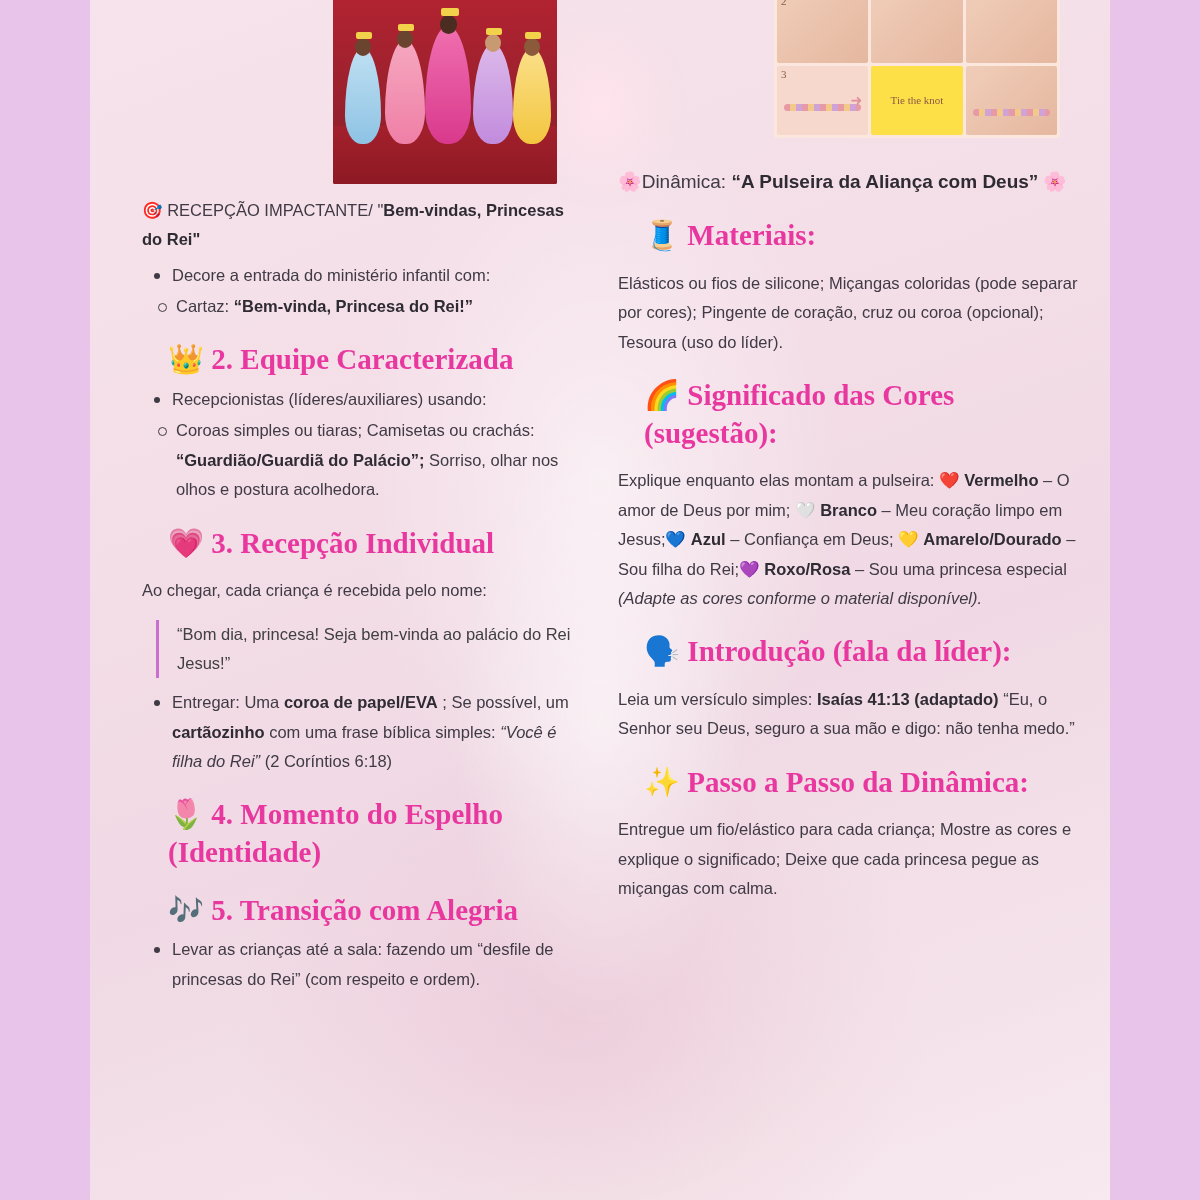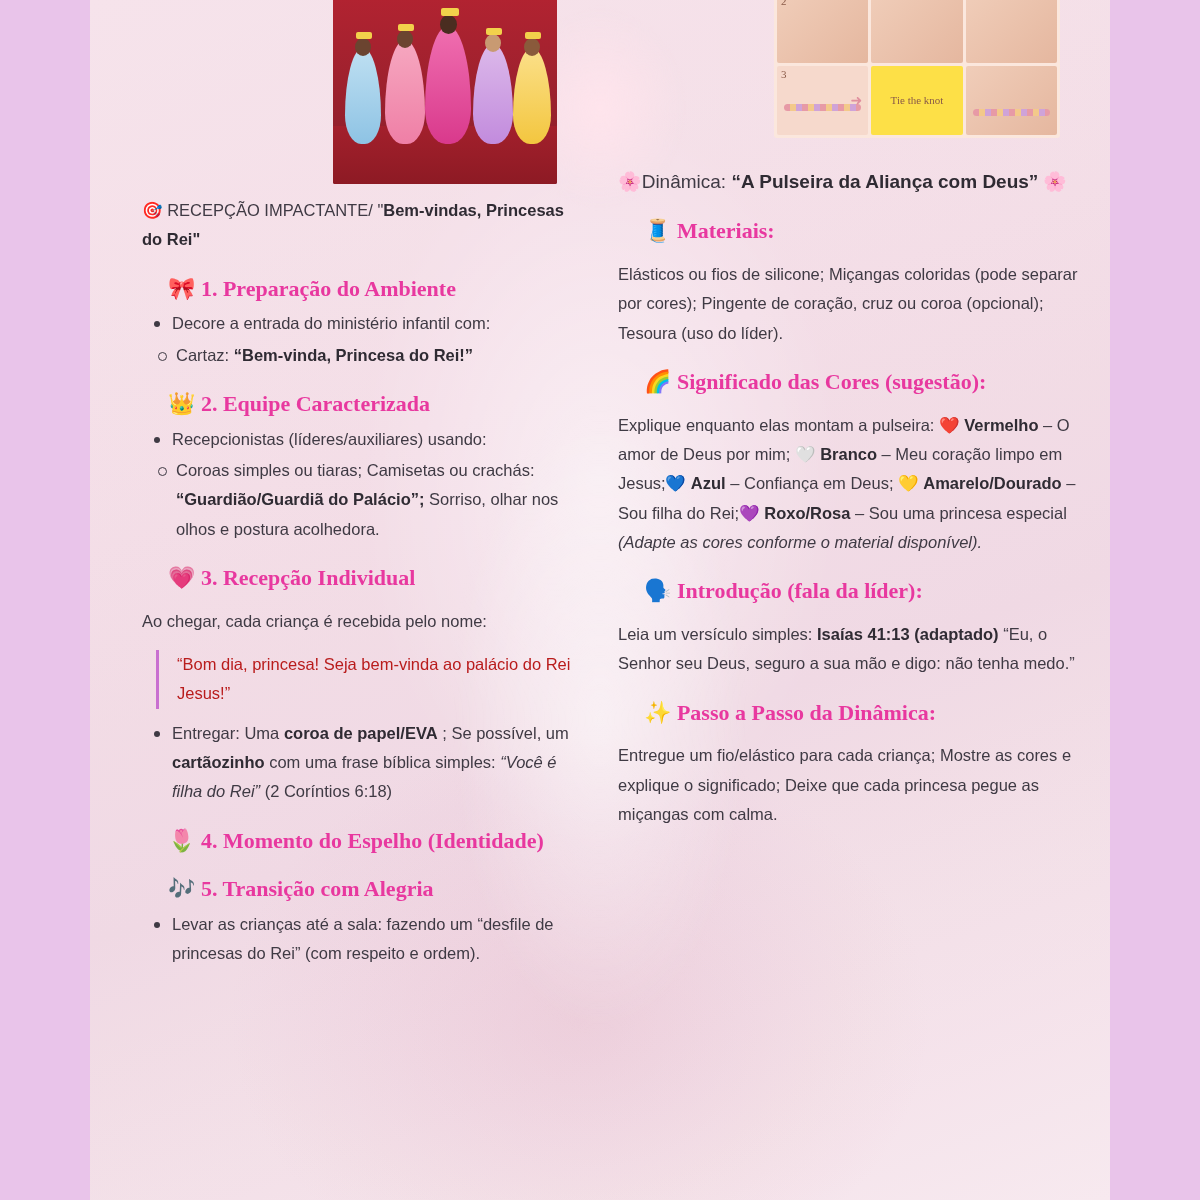--- a/index.html
+++ b/index.html
@@ -111,21 +111,21 @@
     position:absolute; left:4px; top:2px; font-size:11px; color:#8a5a48;
     font-family:"Liberation Serif", serif;
   }
   .tile .arrow {
     position:absolute; right:6px; top:50%; transform:translateY(-50%);
     color:#e08f9e; font-size:14px;
   }
   .h-fancy {
     font-family: "Liberation Serif", serif;
     font-weight: bold;
-    font-size: 22px;
+    font-size: 29px;
     color: #e8389f;
     margin: 20px 0 6px 0;
     line-height: 1.3;
   }
   .h-fancy.indent { padding-left: 26px; }
   b, strong { color: #2f2b33; }
   ul {
     margin: 6px 0 0 0;
     padding-left: 30px;
     list-style: none;
@@ -159,21 +159,21 @@
     border: 1.6px solid #3f3a44;
     top: 11px;
     left: -18px;
   }
   blockquote {
     margin: 14px 0 10px 14px;
     padding-left: 18px;
     border-left: 3px solid #c96fd0;
     font-size: 16.5px;
     line-height: 1.78;
-    color: #b91c1c;
+    color: #404040;
   }
   .emoji { font-family: "DejaVu Sans", sans-serif; }
   .para { margin: 14px 0 0 0; font-size: 16.5px; line-height: 1.78; color:#3f3a44; }
   em { font-style: italic; }
   .right-top-space { height: 166px; }
   .left-top-space { height: 196px; }
 </style>
 </head>
 <body>
 
@@ -222,24 +222,20 @@
 
   <div class="columns">
 
     <div class="col col-left">
       <div class="left-top-space"></div>
 
       <p class="para" style="margin-top:0">
         <span class="emoji">🎯</span><span> RECEPÇÃO IMPACTANTE/ "</span><b>Bem-vindas, Princesas do Rei"</b>
       </p>
 
-      <h2 class="h-fancy indent">
-        <span class="emoji">🎀</span>
-        <span>1. Preparação do Ambiente</span>
-      </h2>
       <ul>
         <li>Decore a entrada do ministério infantil com:</li>
       </ul>
       <ul class="sub">
         <li>
           <span>Cartaz: </span><b>“Bem-vinda, Princesa do Rei!”</b>
         </li>
       </ul>
 
       <h2 class="h-fancy indent">

